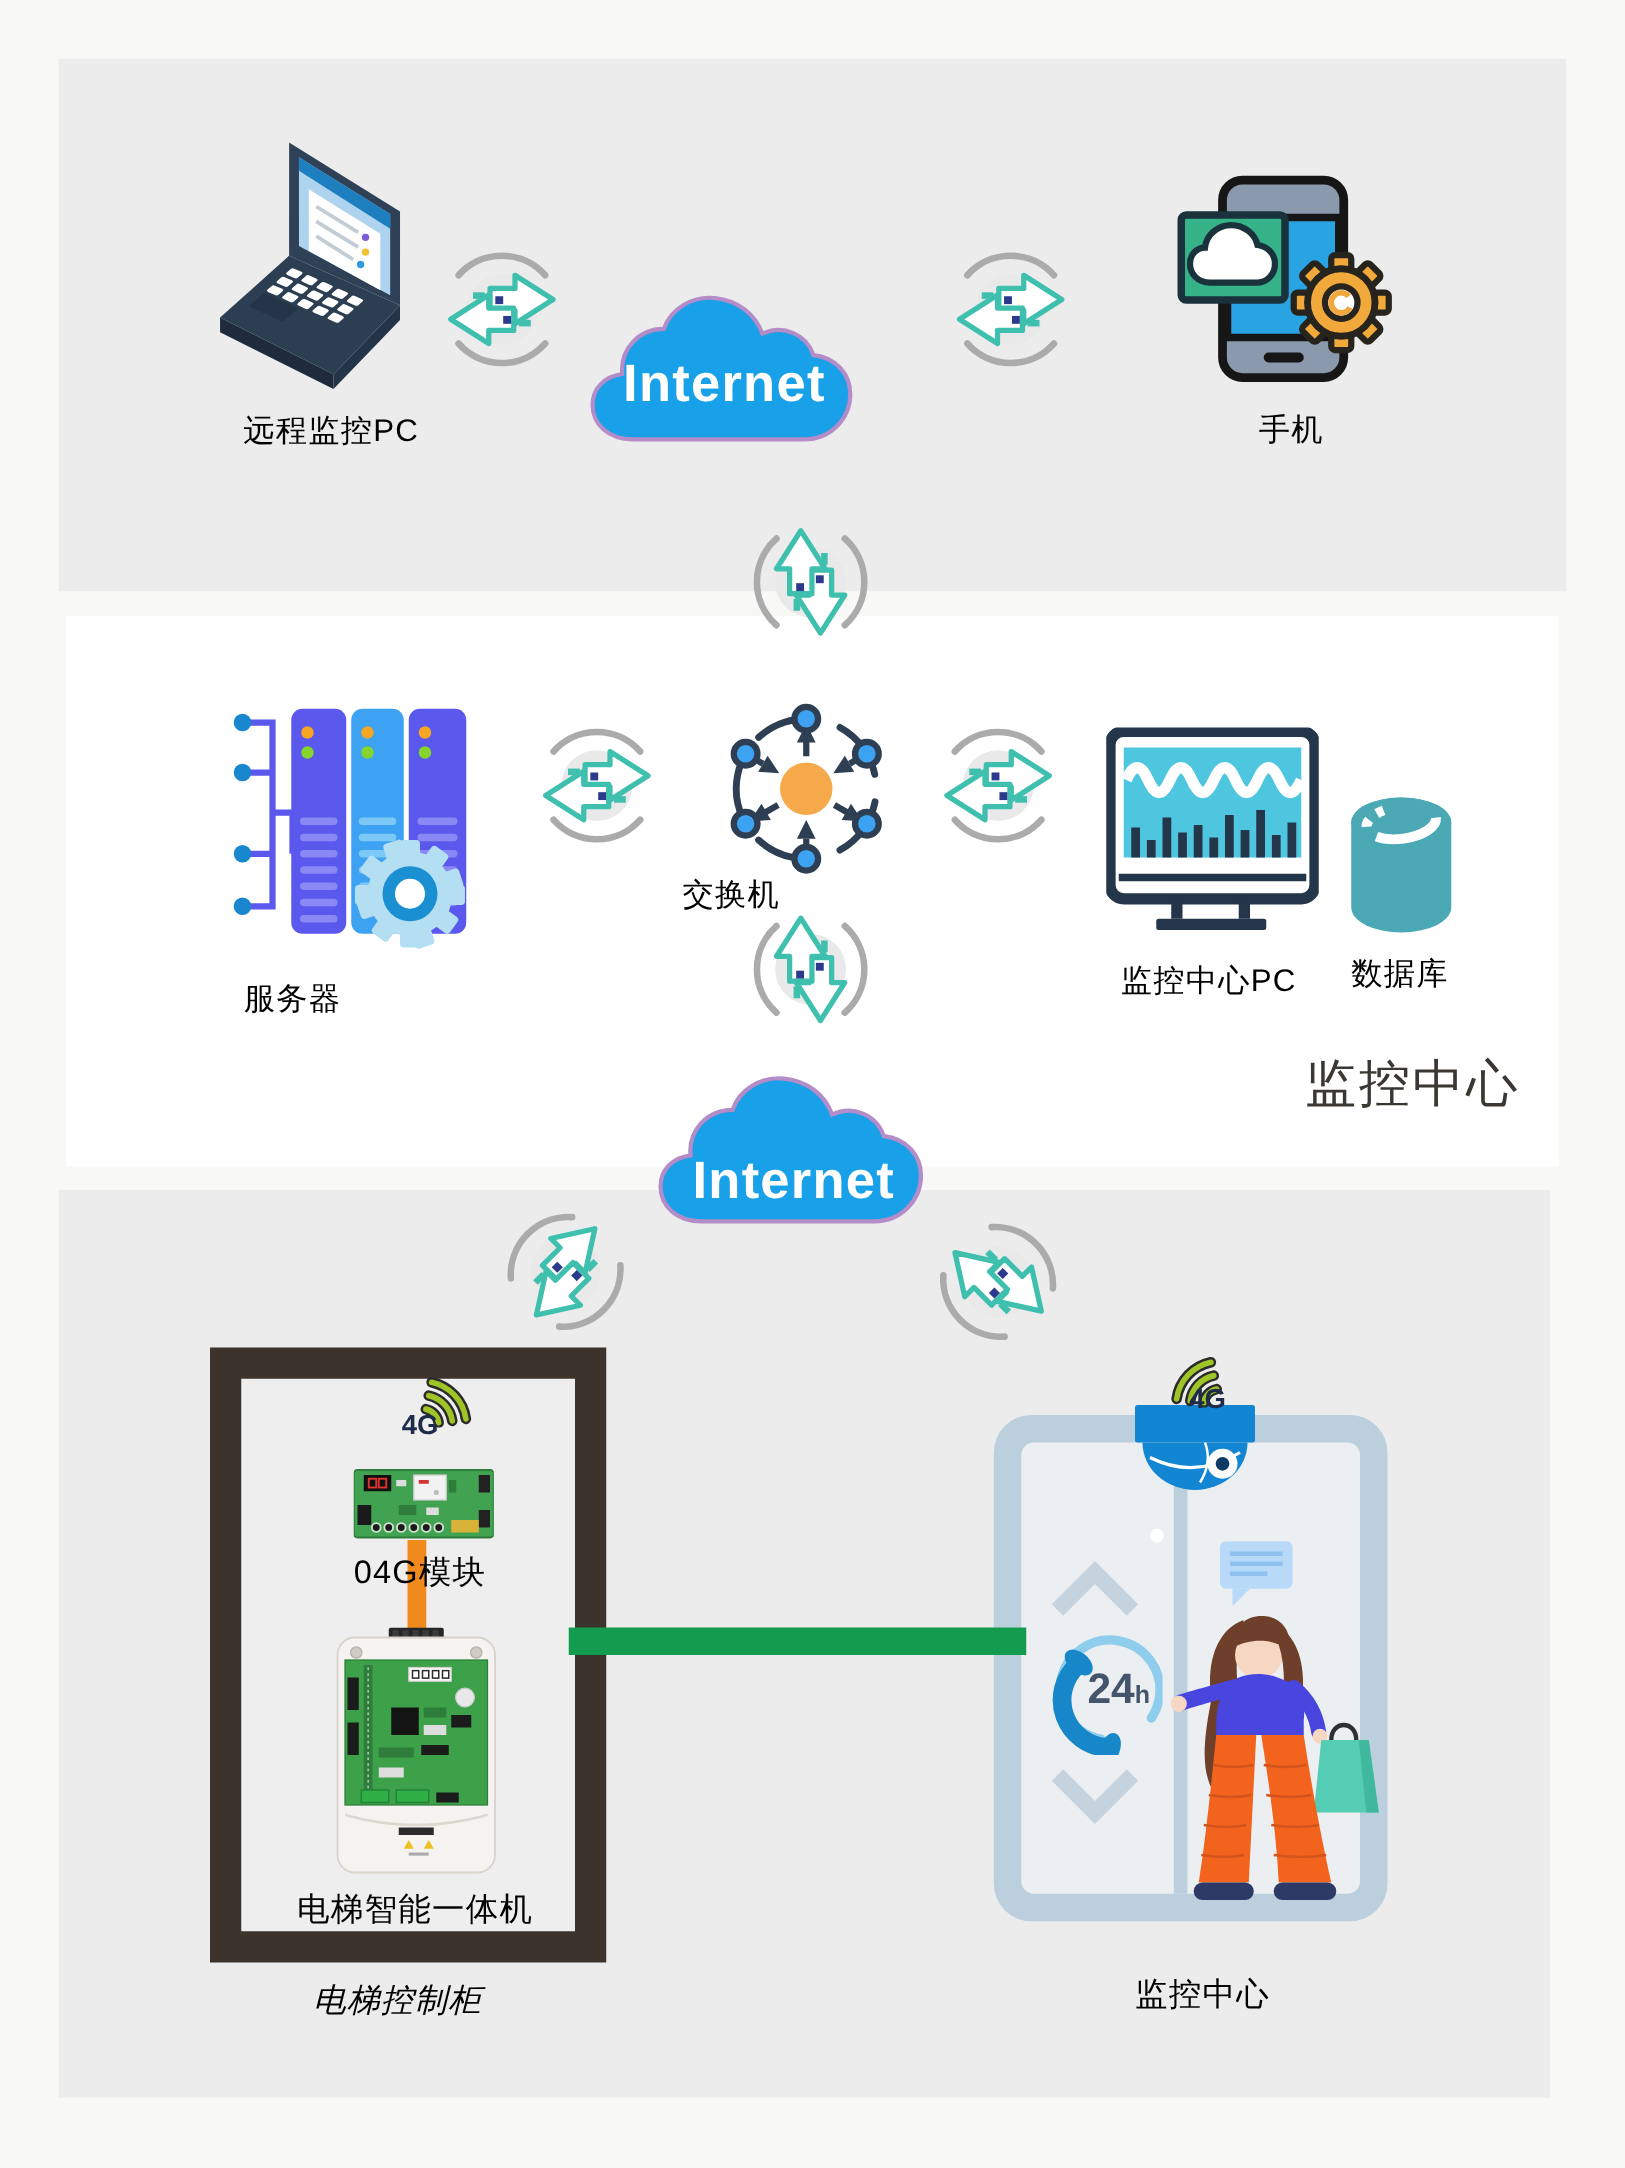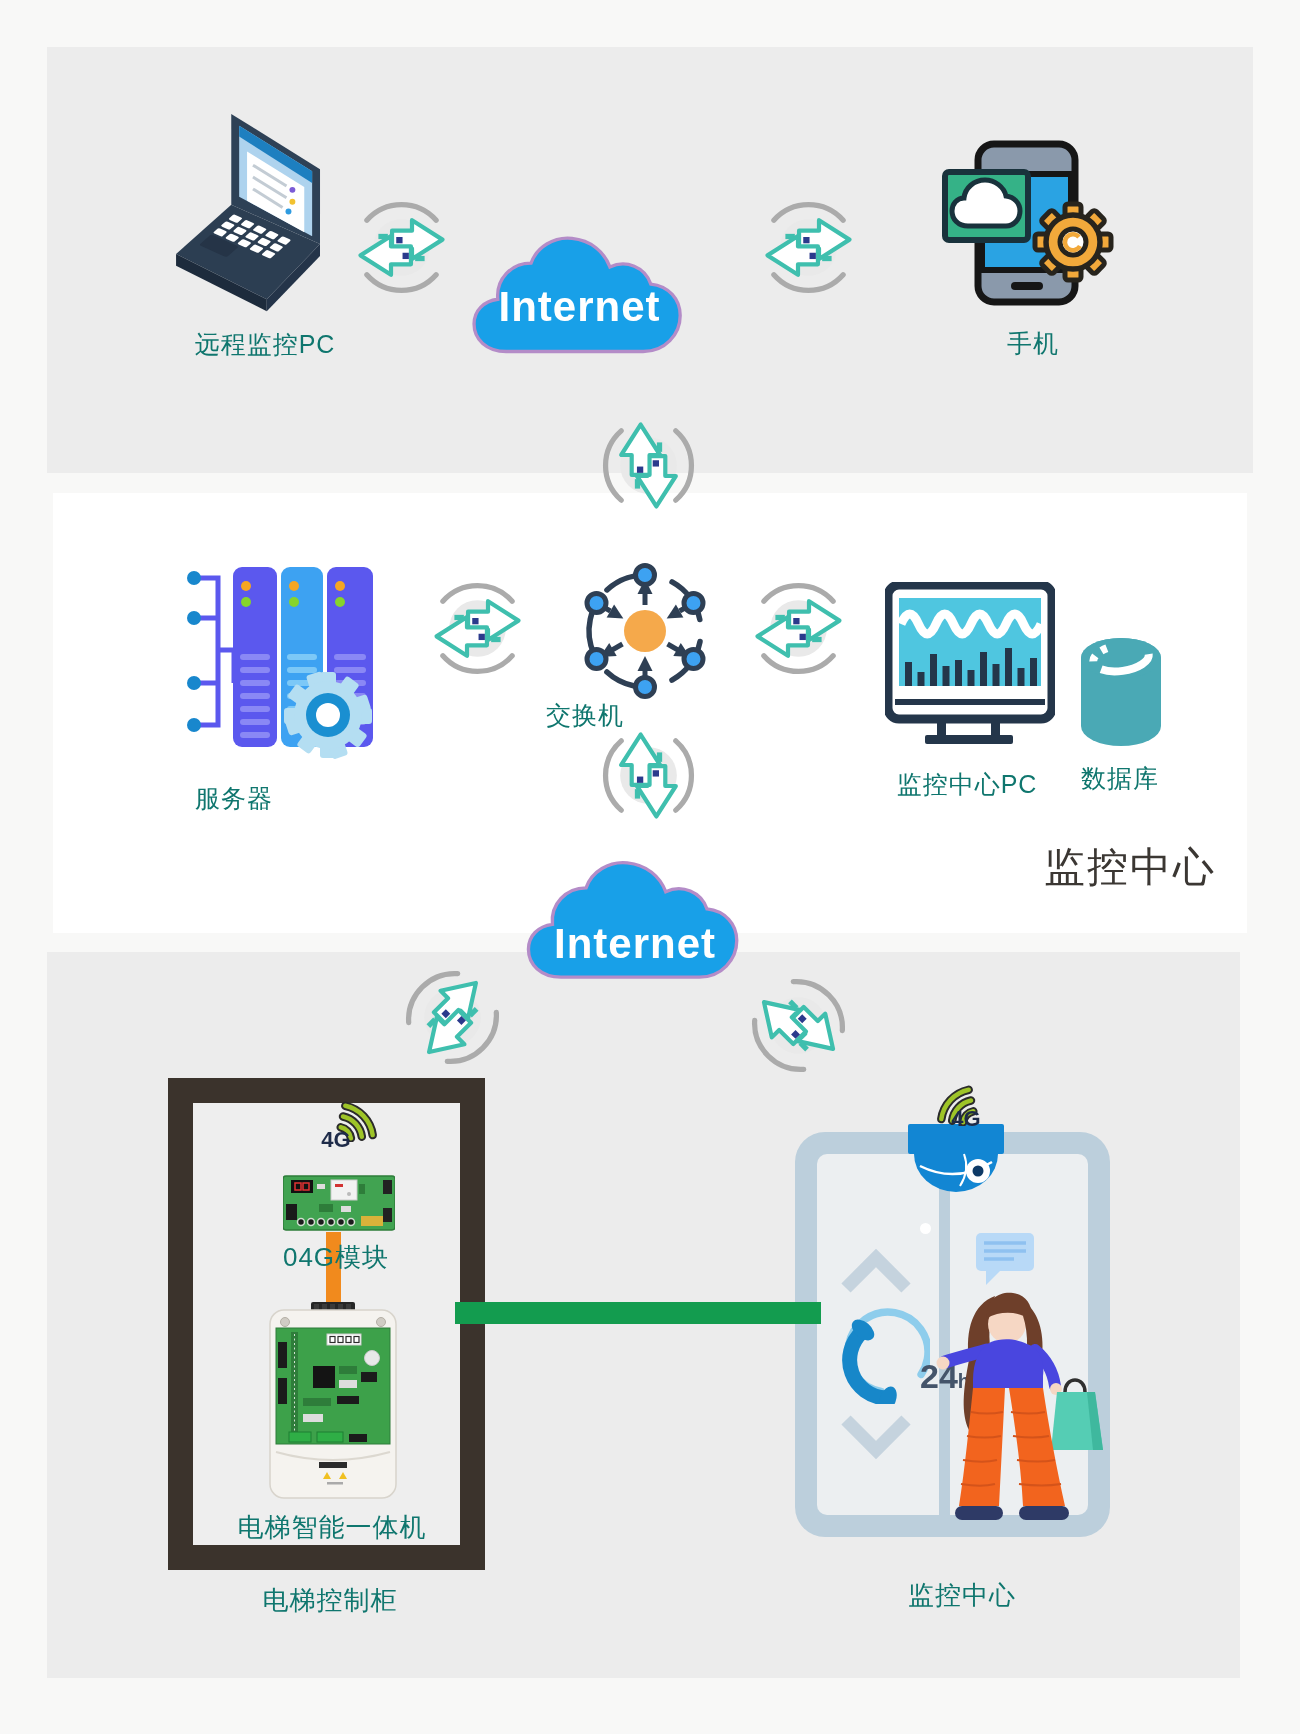--- a/index.html
+++ b/index.html
@@ -1,21 +1,21 @@
 <!DOCTYPE html>
 <html><head>
 <meta charset="utf-8">
 <style>
   html,body{margin:0;padding:0;background:#f8f8f7;}
   .canvas{position:relative;width:1300px;height:1734px;background:#f8f8f7;overflow:hidden;
           font-family:"Liberation Sans","DejaVu Sans",sans-serif;}
   .panel{position:absolute;background:#ececec;}
   .panel-mid{position:absolute;background:#ffffff;}
   .abs{position:absolute;}
-  .lbl{position:absolute;color:#0f766e;font-size:25px;text-align:center;letter-spacing:1px;}
+  .lbl{position:absolute;color:#000000;font-size:25px;text-align:center;letter-spacing:1px;}
   .lbl-big{position:absolute;color:#3b3733;font-size:41px;text-align:center;letter-spacing:2px;}
   .lbl-sm26{font-size:26px;}
   .cloud-text{position:absolute;left:0;width:100%;text-align:center;color:#ffffff;
               font-size:42px;font-weight:bold;letter-spacing:1px;}
   .sig-txt{position:absolute;color:#1e2b49;font-size:22px;font-weight:bold;text-align:center;}
   .sos-txt{position:absolute;color:#44546a;font-weight:bold;text-align:center;font-size:34px;}
   .sos-txt .unit{font-size:20px;}
   svg{display:block;}
 </style>
 </head>
@@ -389,21 +389,21 @@
       <rect x="48" y="130" width="26" height="10" fill="#2fae46" stroke="#1f7f33"></rect>
       <rect x="80" y="132" width="18" height="8" fill="#1b1b1b"></rect>
       <path d="M7,150 Q64,166 121,150" stroke="#dcd8d0" stroke-width="2" fill="none"></path>
       <rect x="50" y="160" width="28" height="6" fill="#2b2b2b"></rect>
       <polygon points="54,177 58,170 62,177" fill="#f0c020"></polygon>
       <polygon points="70,177 74,170 78,177" fill="#f0c020"></polygon>
       <rect x="58" y="180" width="16" height="2.5" fill="#aaaaaa"></rect>
     </svg>
   </div>
   <div class="lbl lbl-sm26" style="left:232px;top:1510px;width:200px;z-index:6;">电梯智能一体机</div>
-  <div class="lbl lbl-sm26" style="left:230px;top:1583px;width:200px;">电梯控制柜</div>
+  <div class="lbl lbl-sm26" style="left:218px;top:1583px;width:200px;font-style:italic;">电梯控制柜</div>
 
   <div class="abs" style="left:455px;top:1302px;width:366px;height:22px;background:#139c4f;z-index:7;"></div>
 
   <div class="abs" style="left:795px;top:1132px;width:315px;height:405px;background:#bccfdc;border-radius:30px;z-index:5;"></div>
   <div class="abs" style="left:817px;top:1154px;width:271px;height:361px;background:#eceff1;border-radius:10px;z-index:5;"></div>
   <div class="abs" style="left:939px;top:1154px;width:11px;height:361px;background:#bccfdc;z-index:6;"></div>
   <div class="abs" style="left:920px;top:1223px;width:11px;height:11px;border-radius:50%;background:#ffffff;z-index:6;"></div>
 
   <div class="abs" style="left:838px;top:1248px;z-index:6;">
     <svg width="76" height="46" viewBox="0 0 76 46">
@@ -417,21 +417,21 @@
   </div>
 
   <div class="abs" style="left:838px;top:1306px;z-index:6;">
     <svg width="92" height="98" viewBox="0 0 92 98">
       <circle cx="50" cy="46" r="40" fill="none" stroke="#8ecdec" stroke-width="7.5" stroke-dasharray="205 46" stroke-linecap="round" transform="rotate(100 50 46)"></circle>
       <path d="M24,26 A38,38 0 0 0 48,92" stroke="#1787c9" stroke-width="15" fill="none" stroke-linecap="round"></path>
       <ellipse cx="25" cy="24" rx="13" ry="8" fill="#1787c9" transform="rotate(40 25 24)"></ellipse>
       <ellipse cx="50" cy="93" rx="13" ry="8" fill="#1787c9" transform="rotate(-70 50 93)"></ellipse>
     </svg>
   </div>
-  <div class="sos-txt" style="left:907px;top:1332px;width:76px;z-index:7;margin-top:25px;">
+  <div class="sos-txt" style="left:857px;top:1332px;width:76px;z-index:7;">
     <span>24</span><span class="unit">h</span>
   </div>
 
   <div class="abs" style="left:908px;top:1124px;z-index:7;">
     <svg width="96" height="76" viewBox="0 0 96 76">
       <rect x="0" y="0" width="96" height="30" rx="2" fill="#1286d3"></rect>
       <path d="M6,30 A42,38 0 0 0 90,30 Z" fill="#1286d3"></path>
       <path d="M12,42 Q48,60 84,38" stroke="#ffffff" stroke-width="2.5" fill="none"></path>
       <path d="M56,30 Q62,46 52,62" stroke="#ffffff" stroke-width="2" fill="none"></path>
       <circle cx="70" cy="47" r="12" fill="#ffffff"></circle>

